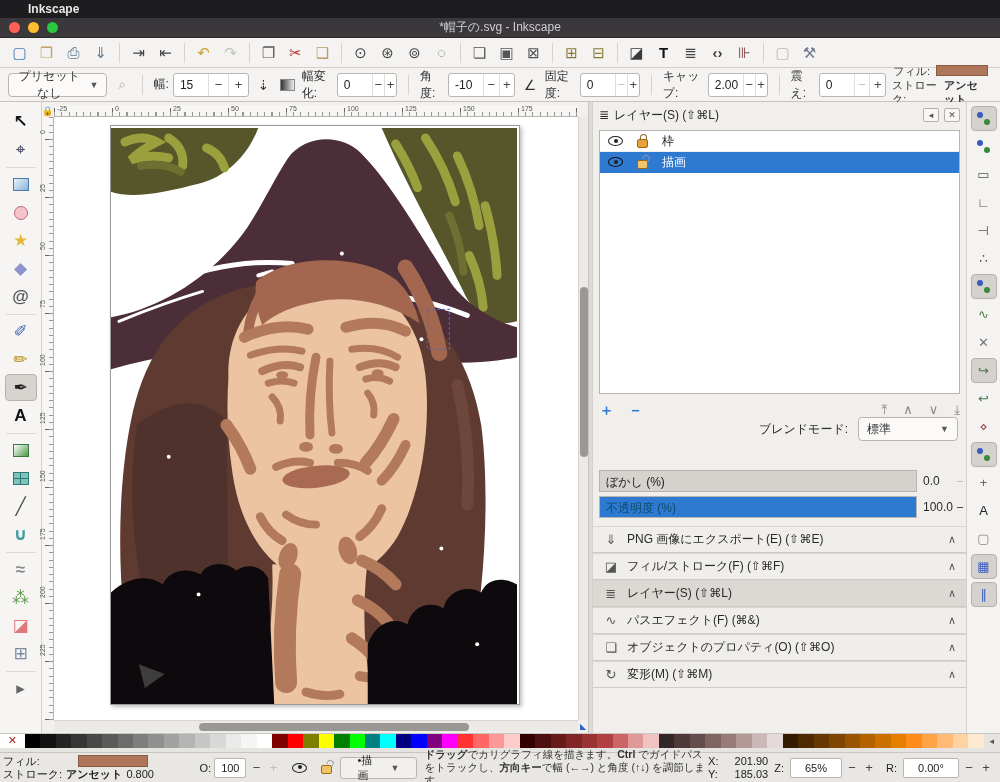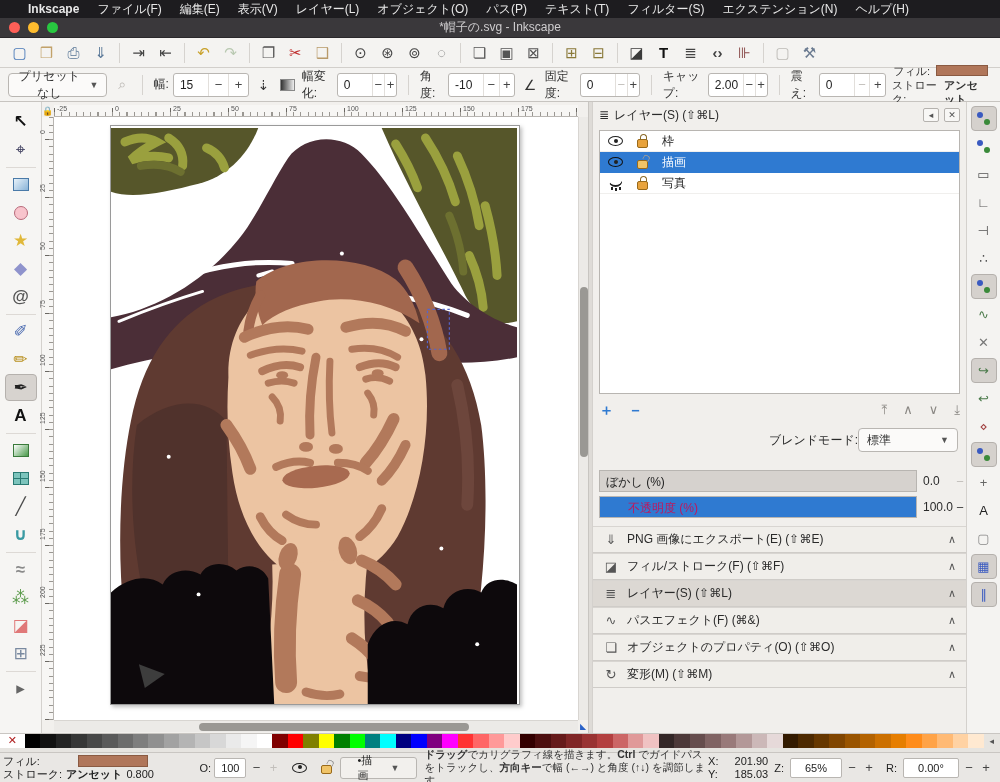--- a/index.html
+++ b/index.html
@@ -87,27 +87,27 @@
   .eye.closed { height:8px; border-color:transparent; border-bottom:2px solid #222; border-radius:0 0 14px 14px; }
   .eye.closed::after { top:auto; bottom:-5px; left:2px; width:2px; height:3px; border-radius:0; box-shadow:4px 1px 0 #222,8px 0 0 #222; }
   .layer-row.selected .eye { border-color:#111; }
   .lock { width:11px; height:9px; background:#e8a33d; border:1px solid #996a1a; border-radius:2px; position:relative; margin-top:4px; flex:0 0 auto; }
   .lock::before { content:''; position:absolute; top:-6px; left:1.5px; width:5px; height:5px; border:1.5px solid #8a6a2a; border-bottom:none; border-radius:4px 4px 0 0; }
   .lock.open { background:#f0c468; }
   .lock.open::before { left:5px; transform:rotate(28deg); border-color:#9a9a9a; }
   .layer-actions { position:absolute; left:6px; right:6px; top:296px; height:24px; display:flex; align-items:center; gap:14px; }
   .la-btn { font-size:15px; font-weight:bold; color:#2f7ad1; }
   .la-arrows { margin-left:auto; display:flex; gap:16px; color:#8a8783; font-size:13px; }
-  .blend-row { position:absolute; right:8px; top:326px; display:flex; align-items:center; gap:0; }
+  .blend-row { position:absolute; right:8px; top:315px; display:flex; align-items:center; gap:10px; }
   .blend-dd { width:100px; height:24px; background:#fbfaf9; border:1px solid #b9b6b2; border-radius:4px; display:flex; align-items:center; padding:0 8px; justify-content:space-between; color:#333; }
   .slider-row { position:absolute; left:6px; height:22px; display:flex; align-items:center; }
   .slider-track { position:relative; width:318px; height:22px; background:#d6d2ce; border:1px solid #b8b5b1; overflow:hidden; }
   .slider-track .fill { position:absolute; left:0; top:0; bottom:0; background:#2f7ad1; }
   .slider-track .slabel { position:absolute; left:6px; top:3px; font-size:12px; color:#222; z-index:2; }
-  .slider-track.filled .slabel { color:#be185d;margin-left:22px; }
+  .slider-track.filled .slabel { color:#0c4a6e; }
   .slider-val { width:36px; text-align:left; padding-left:6px; font-size:12px; }
   .mini { width:14px; text-align:center; color:#444; font-size:13px; }
   .mini.dis { color:#c2bfbb; }
 
   .dock-tabs { position:absolute; left:0px; right:0px; top:424px; }
   .dock-tab { height:27px; background:#f0eeea; border-top:1px solid #d8d5d1; border-bottom:1px solid #cfccc8; display:flex; align-items:center; gap:8px; padding:0 10px; color:#2a2a2a; }
   .dock-tab.active { background:#dcd8d3; }
   .dock-tab .dt-icon { width:16px; text-align:center; color:#555; font-size:13px; }
   .dock-tab .dt-chevron { margin-left:auto; color:#555; font-size:11px; }
 
@@ -145,32 +145,20 @@
   .sb-zlabel { margin:0 2px 0 6px; }
 </style>
 </head>
 <body>
 
 <div id="app">
 
   <div class="menubar">
     <span class="apple"></span>
     <span class="appname">Inkscape</span>
-    <span id="menu-items" style="display:flex;gap:18px;">
-        <span class="mitem">ファイル(F)</span>
-        <span class="mitem">編集(E)</span>
-        <span class="mitem">表示(V)</span>
-        <span class="mitem">レイヤー(L)</span>
-        <span class="mitem">オブジェクト(O)</span>
-        <span class="mitem">パス(P)</span>
-        <span class="mitem">テキスト(T)</span>
-        <span class="mitem">フィルター(S)</span>
-        <span class="mitem">エクステンション(N)</span>
-        <span class="mitem">ヘルプ(H)</span>
-      </span>
   </div>
 
   <div class="titlebar">
     <div class="lights">
       <span class="light" id="light-close" style="background: rgb(255, 95, 87);"></span>
       <span class="light" id="light-min" style="background: rgb(254, 188, 46);"></span>
       <span class="light" id="light-max" style="background: rgb(40, 200, 64);"></span>
     </div>
     <span class="title-text">*帽子の.svg - Inkscape</span>
   </div>
@@ -555,25 +543,20 @@
     <div class="layer-list" id="layer-list">
         <div class="layer-row ">
           <span class="eye "></span>
           <span class="lock "></span>
           <span>枠</span>
         </div>
         <div class="layer-row selected">
           <span class="eye "></span>
           <span class="lock open"></span>
           <span>描画</span>
-        </div>
-        <div class="layer-row ">
-          <span class="eye closed"></span>
-          <span class="lock "></span>
-          <span>写真</span>
         </div>
       </div>
     <div class="layer-actions">
       <span class="la-btn">＋</span>
       <span class="la-btn">－</span>
       <span class="la-arrows">
         <span>⤒</span>
         <span>∧</span>
         <span>∨</span>
         <span>⤓</span>

